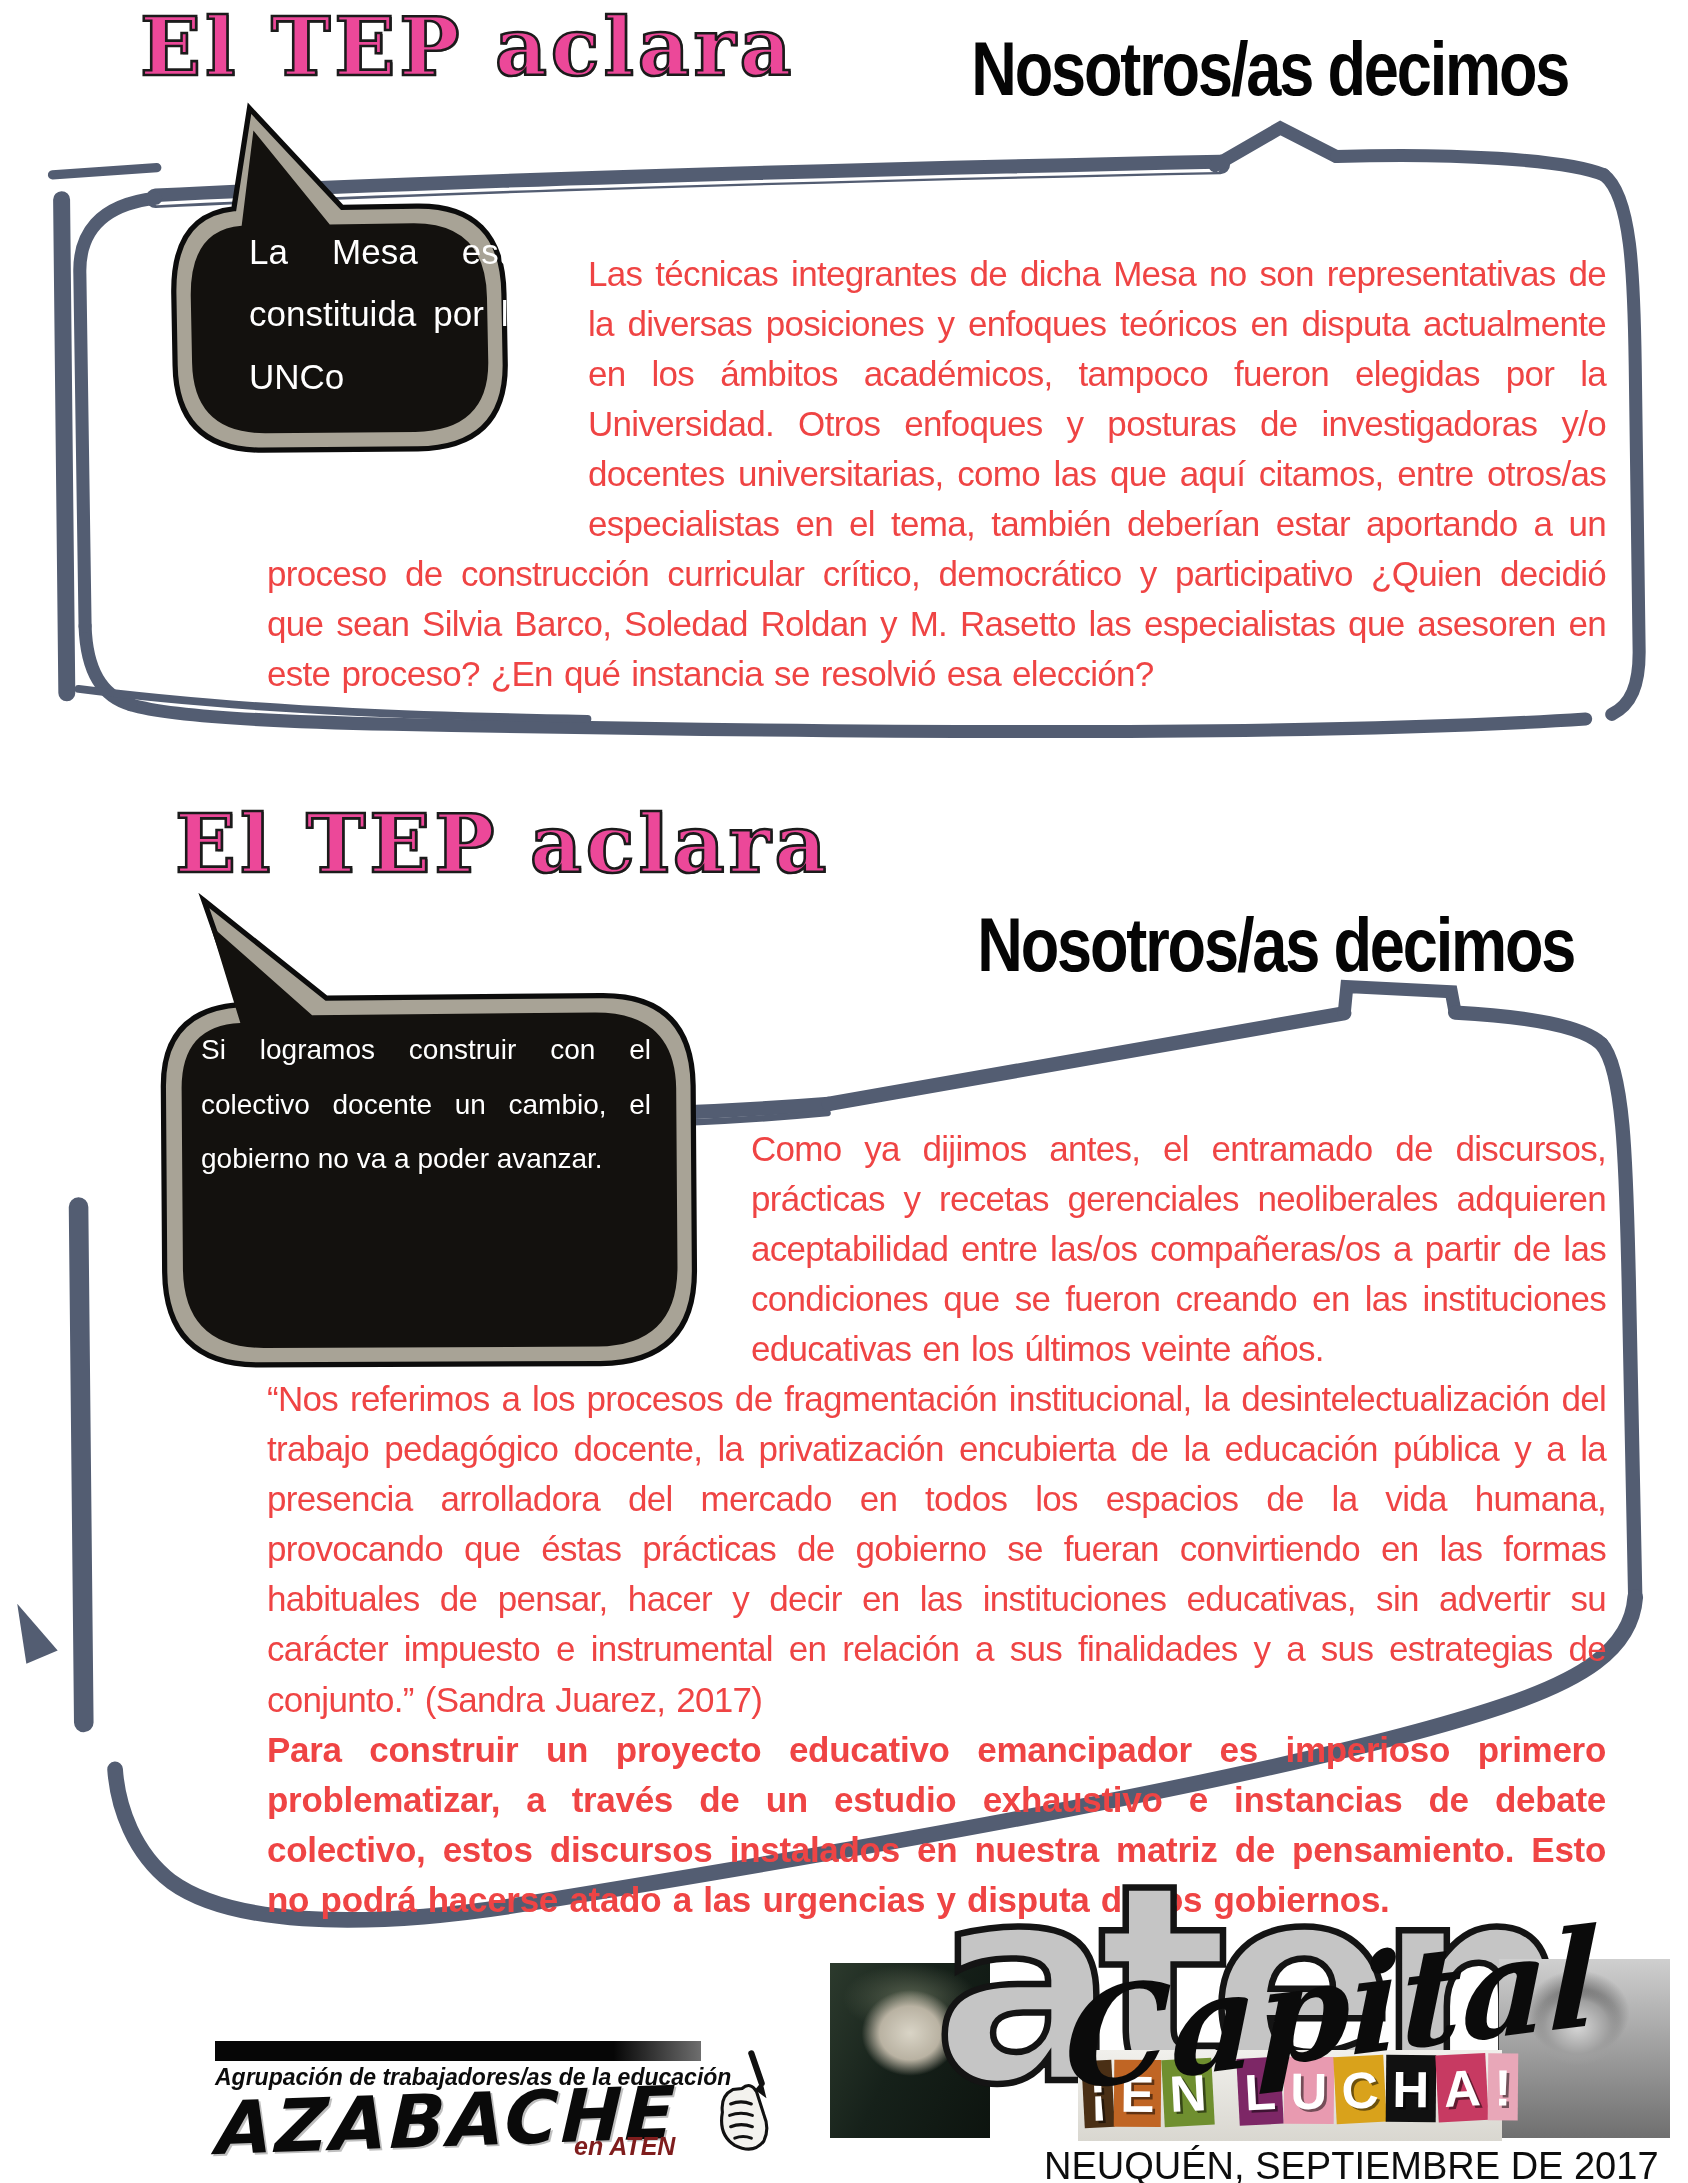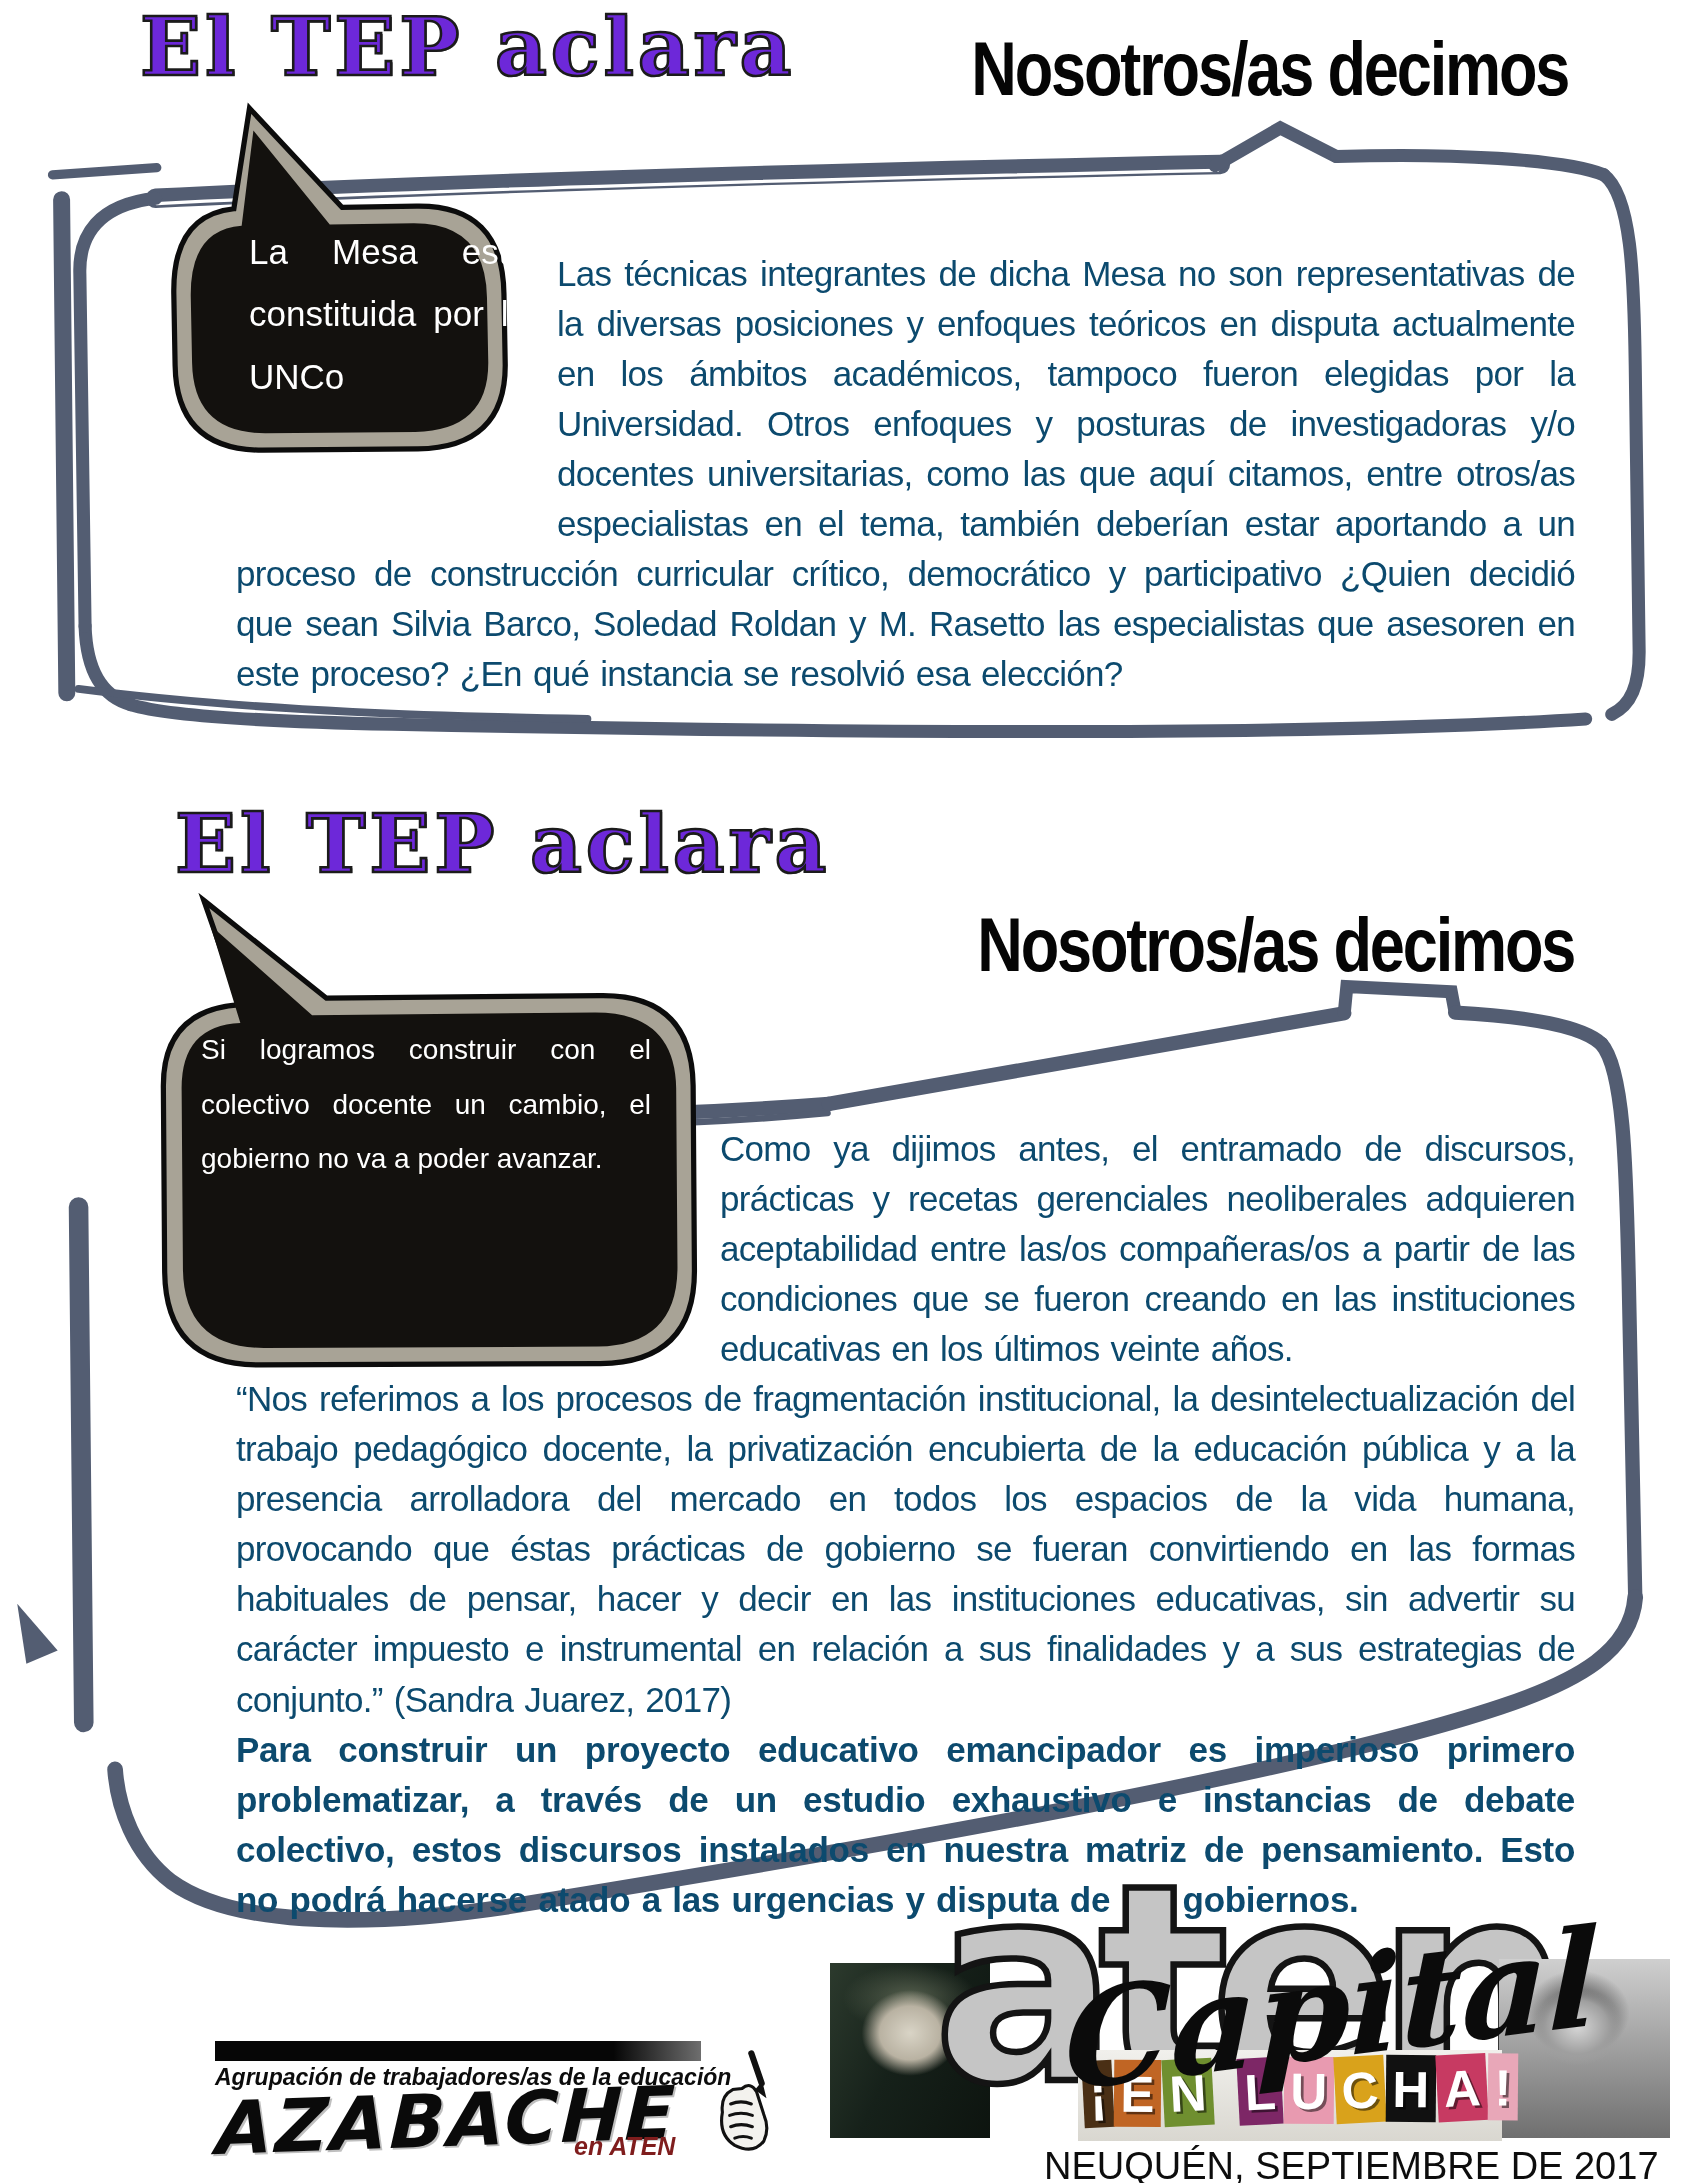--- a/index.html
+++ b/index.html
@@ -5,35 +5,35 @@
   html,body{margin:0;padding:0;}
   body{
     width:1689px;height:2183px;position:relative;background:#ffffff;
     font-family:"Liberation Sans", sans-serif;color:#191919;overflow:hidden;
   }
   .abs{position:absolute;}
   
   .sketch-title{
     font-family:"DejaVu Serif", serif;font-weight:bold;
     font-size:80px;letter-spacing:3.9px;line-height:1;
-    color:#6d28d9;-webkit-text-stroke:2.6px #1b1b1b;
+    color:#ec4899;-webkit-text-stroke:2.6px #1b1b1b;
     text-shadow:1.3px 1.3px 0 #444;
     z-index:3;white-space:nowrap;
   }
   
   .decimos{
     font-family:"Liberation Sans", sans-serif;font-weight:bold;
     font-size:76px;line-height:1;color:#050505;letter-spacing:-2.6px;
     transform:scaleX(.83);transform-origin:right center;
     z-index:3;white-space:nowrap;
   }
   
   .para{
     font-size:35px;line-height:1.43;text-align:justify;
-    letter-spacing:-0.7px;word-spacing:2px;color:#0c4a6e;z-index:3;
+    letter-spacing:-0.7px;word-spacing:2px;color:#ef4444;z-index:3;margin-left:31px;
   }
   .para p{margin:0;}
   .para .bold{font-weight:bold;letter-spacing:-0.3px;}
   .spacer1{float:left;width:321px;height:256px;}
   .spacer2{float:left;width:484px;height:202px;}
   
   .bubble-text{
     color:#ffffff;text-align:justify;z-index:3;
     font-family:"Liberation Sans", sans-serif;
   }

